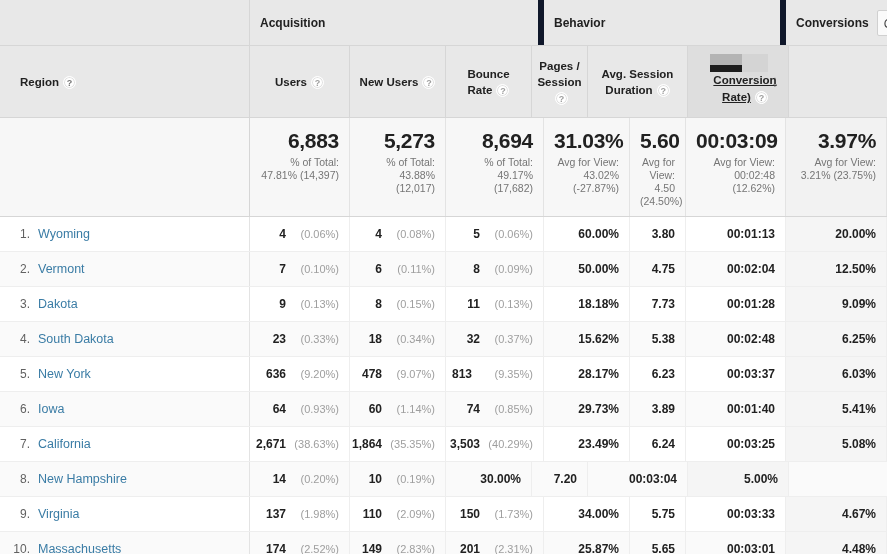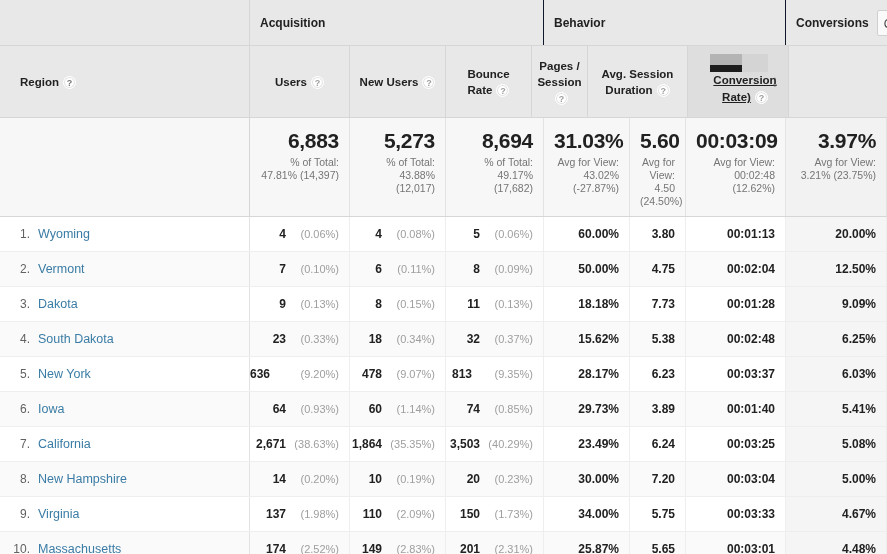--- a/index.html
+++ b/index.html
@@ -26,21 +26,21 @@
     background: #e8e8e8;
     border-bottom: 1px solid #d6d6d6;
   }
   .group-cell {
     display: flex;
     align-items: center;
     padding: 0 0 0 10px;
     font-weight: bold;
     font-size: 12px;
     color: #212121;
-    border-right: 1px solid #0f172a;
+    border-right: 6px solid #0f172a;
     position: relative;
   }
   .group-cell.dim { border-right: 1px solid #d6d6d6; }
   .group-conv {
     display: flex;
     align-items: center;
     gap: 8px;
     padding-left: 10px;
     border-right: none;
   }
@@ -405,21 +405,21 @@
         <div class="cell" style="width: 86px;">15.62%</div>
         <div class="cell" style="width: 56px;">5.38</div>
         <div class="cell" style="width: 100px;">00:02:48</div>
         <div class="cell sorted" style="width: 101px;">6.25%</div>
       </div>
       <div class="row">
         <div class="cell dim" style="width: 250px;">
           <span class="idx">5.</span>
           <a class="lnk">New York</a>
         </div>
-        <div class="cell" style="width: 100px; gap: 16px;">
+        <div class="cell" style="width: 100px;">
           <span>636</span>
           <span class="pct">(9.20%)</span>
         </div>
         <div class="cell" style="width: 96px;">
           <span>478</span>
           <span class="pct">(9.07%)</span>
         </div>
         <div class="cell" style="width: 98px; gap: 8px;">
           <span>813</span>
           <span class="pct">(9.35%)</span>
@@ -479,24 +479,20 @@
           <a class="lnk">New Hampshire</a>
         </div>
         <div class="cell" style="width: 100px;">
           <span>14</span>
           <span class="pct">(0.20%)</span>
         </div>
         <div class="cell" style="width: 96px;">
           <span>10</span>
           <span class="pct">(0.19%)</span>
         </div>
-        <div class="cell" style="width: 98px;">
-          <span>20</span>
-          <span class="pct">(0.23%)</span>
-        </div>
         <div class="cell" style="width: 86px;">30.00%</div>
         <div class="cell" style="width: 56px;">7.20</div>
         <div class="cell" style="width: 100px;">00:03:04</div>
         <div class="cell sorted" style="width: 101px;">5.00%</div>
       </div>
       <div class="row">
         <div class="cell dim" style="width: 250px;">
           <span class="idx">9.</span>
           <a class="lnk">Virginia</a>
         </div>

